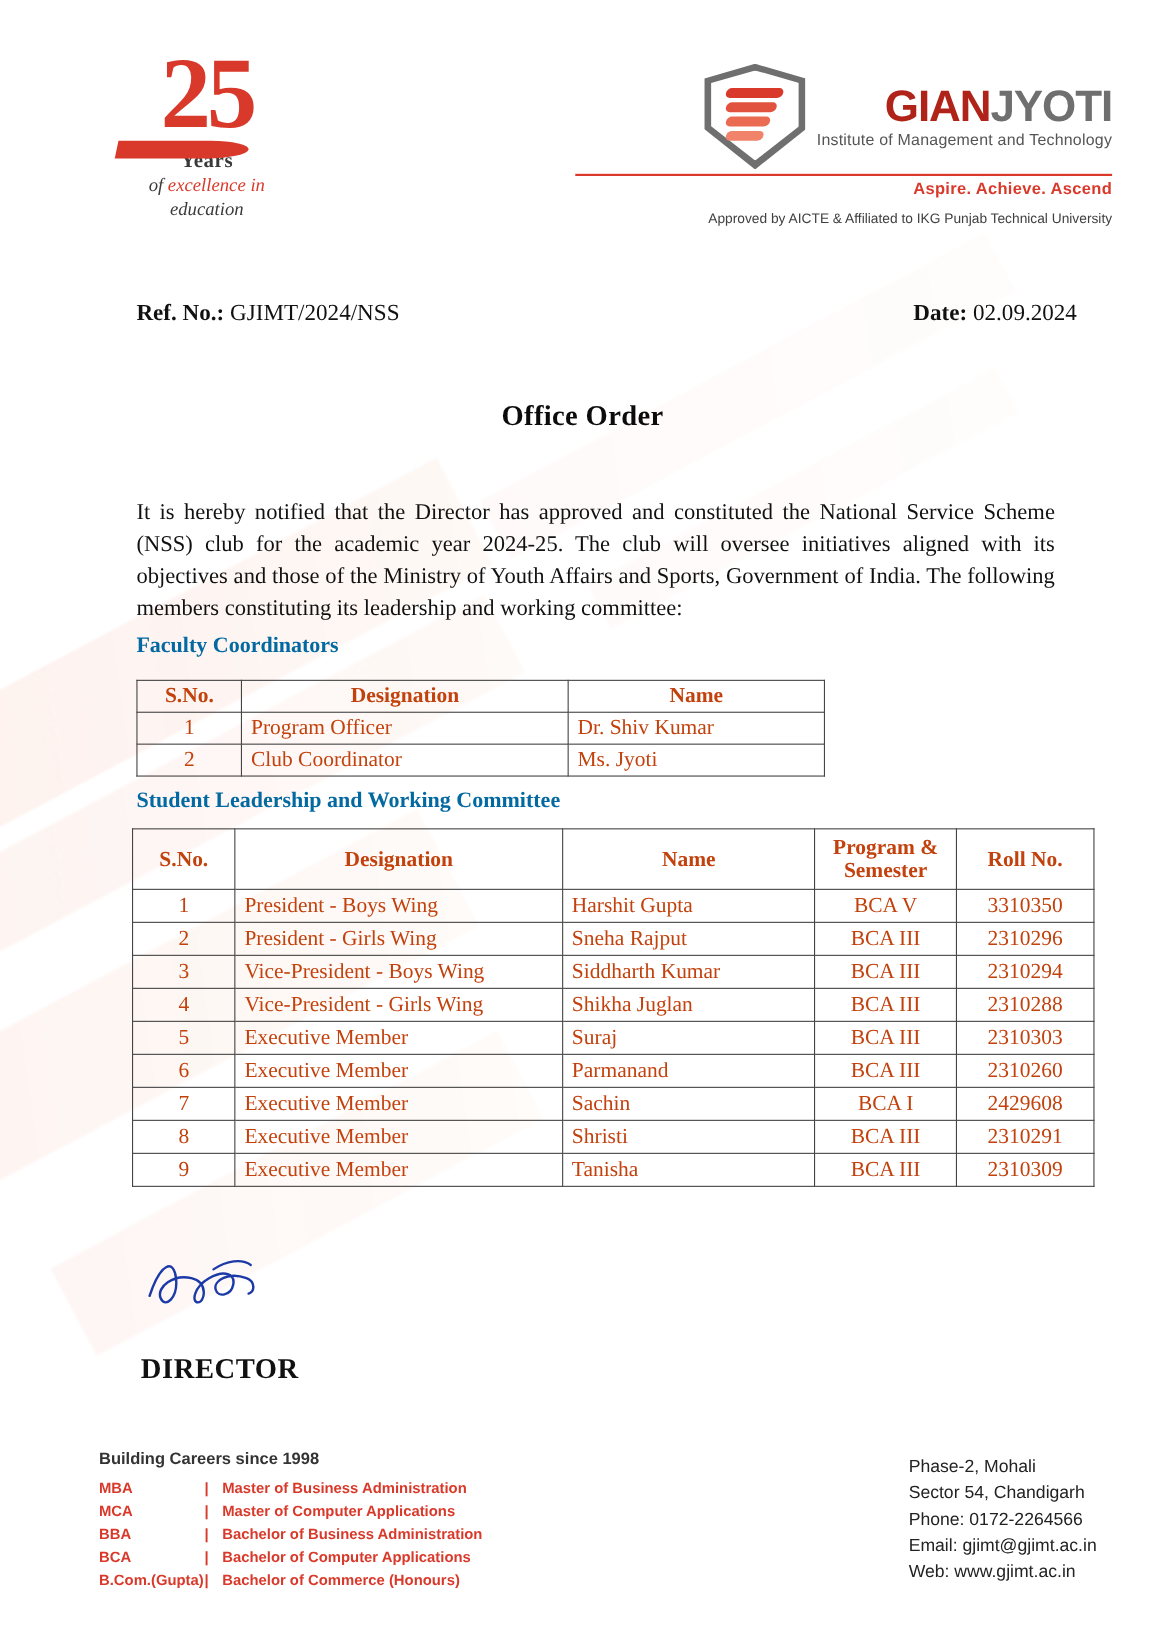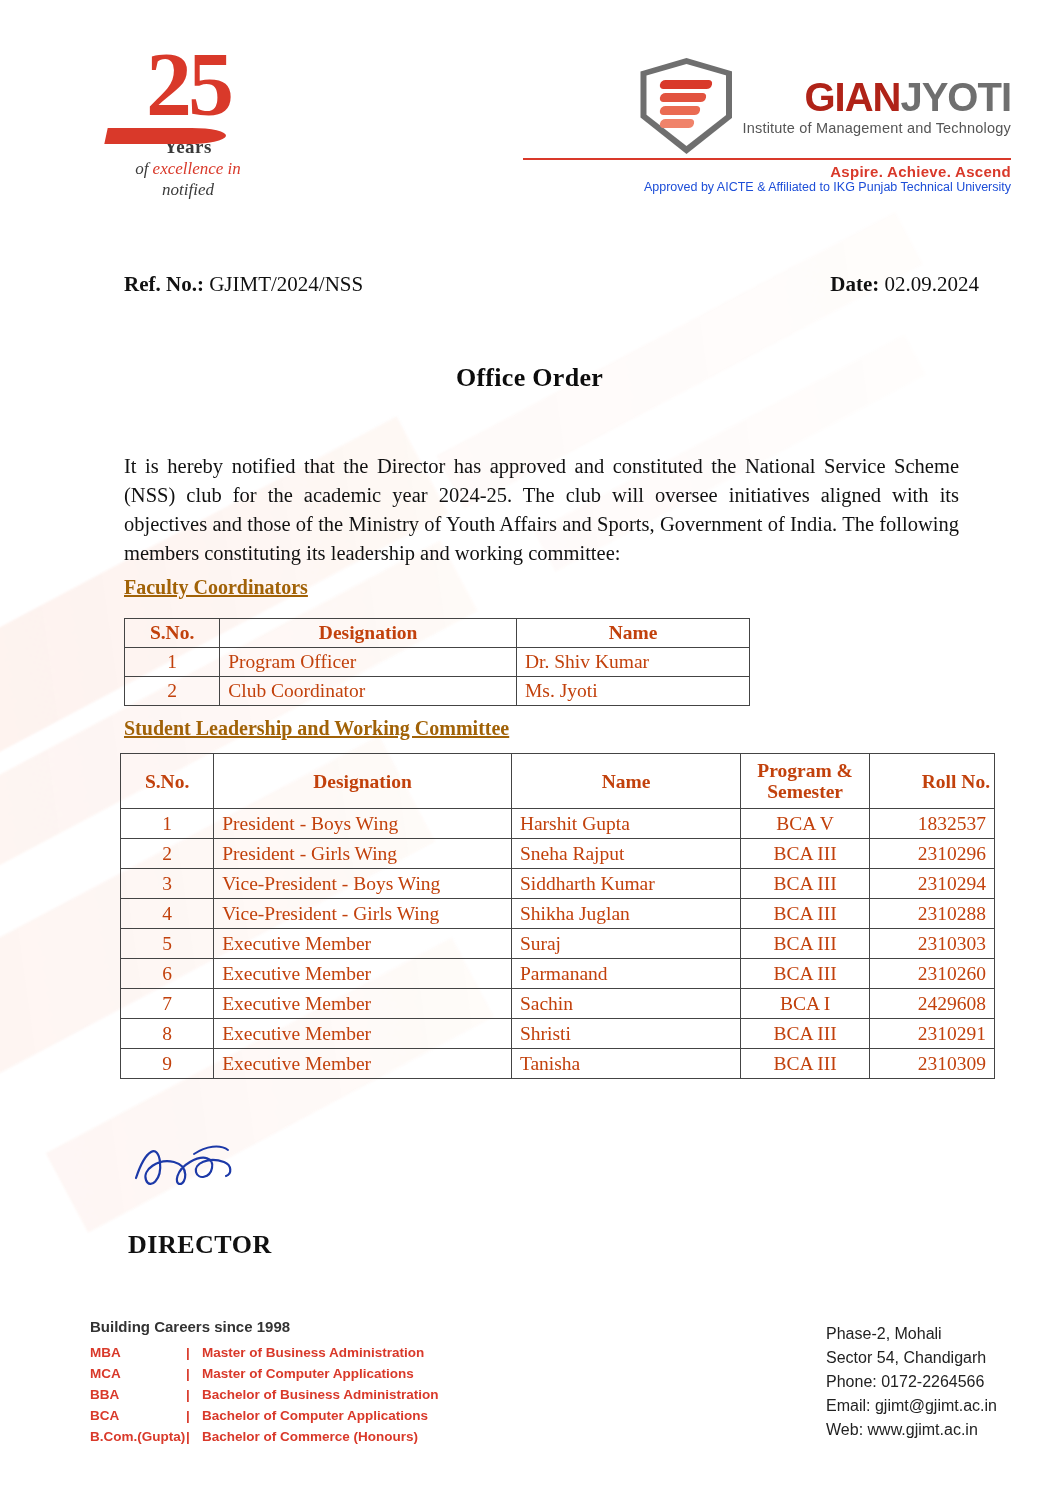--- a/index.html
+++ b/index.html
@@ -147,21 +147,22 @@
   .gj-tag {
     font-family: "Liberation Sans", sans-serif;
     font-weight: bold;
     font-size: 15px;
     color: #d9392a;
     letter-spacing: .3px;
   }
   .gj-appr {
     font-family: "Liberation Sans", sans-serif;
     font-size: 12.5px;
-    color: #1d4ed8;
+    color: #404040;
+    margin-top: 12px;
   }
 
   
   .refline {
     position: absolute;
     top: 272px;
     left: 124px;
     right: 80px;
     display: flex;
     justify-content: space-between;
@@ -188,22 +189,21 @@
     font-size: 20.5px;
     line-height: 29px;
     text-align: justify;
     color: #111;
   }
   .sec-head {
     position: absolute;
     left: 124px;
     font-size: 20px;
     font-weight: bold;
-    color: #a16207;
-    text-decoration: underline;
+    color: #0369a1;
   }
   .sec-head.h1 { top: 576px; }
   .sec-head.h2 { top: 717px; }
 
   table {
     border-collapse: collapse;
     font-size: 19.5px;
     color: #c2410c;
   }
   table td, table th {
@@ -229,21 +229,21 @@
     top: 753px;
     left: 120px;
     width: 875px;
   }
   .tbl2 th { padding: 6px 4px; line-height: 21px; }
   .tbl2 td { height: 25px; }
   .tbl2 .c-sno { width: 84px; text-align: center; }
   .tbl2 .c-desig { width: 318px; }
   .tbl2 .c-name { width: 237px; }
   .tbl2 .c-prog { width: 120px; text-align: center; }
-  .tbl2 .c-roll { width: 116px; text-align: right; }
+  .tbl2 .c-roll { width: 116px; text-align: center; }
 
   .sign {
     position: absolute;
     left: 128px;
     top: 1132px;
     width: 200px;
     height: 70px;
   }
   .director {
     position: absolute;
@@ -306,21 +306,21 @@
   <div class="bg-band b6"></div>
 
   <div class="header">
 
     <div class="logo25">
       <div class="num">25</div>
       <div class="swoosh"></div>
       <div class="yrs">Years</div>
       <div class="exc">
         <span>of </span><i>excellence in</i><br>
-        <span>notified</span>
+        <span>education</span>
       </div>
     </div>
 
     <div class="gj">
       <div class="gj-row">
         <div class="gj-shield">
           <div class="sh"></div>
           <div class="sh-in"></div>
           <div class="bar r1" style="top:22px; width:52px;"></div>
           <div class="bar r2" style="top:35px; width:46px;"></div>
@@ -390,21 +390,21 @@
         <th class="c-prog">Program &amp; Semester</th>
         <th class="c-roll">Roll No.</th>
       </tr>
     </thead>
     <tbody>
       <tr>
         <td class="c-sno">1</td>
         <td class="c-desig">President - Boys Wing</td>
         <td class="c-name">Harshit Gupta</td>
         <td class="c-prog">BCA V</td>
-        <td class="c-roll">1832537</td>
+        <td class="c-roll">3310350</td>
       </tr>
       <tr>
         <td class="c-sno">2</td>
         <td class="c-desig">President - Girls Wing</td>
         <td class="c-name">Sneha Rajput</td>
         <td class="c-prog">BCA III</td>
         <td class="c-roll">2310296</td>
       </tr>
       <tr>
         <td class="c-sno">3</td>

